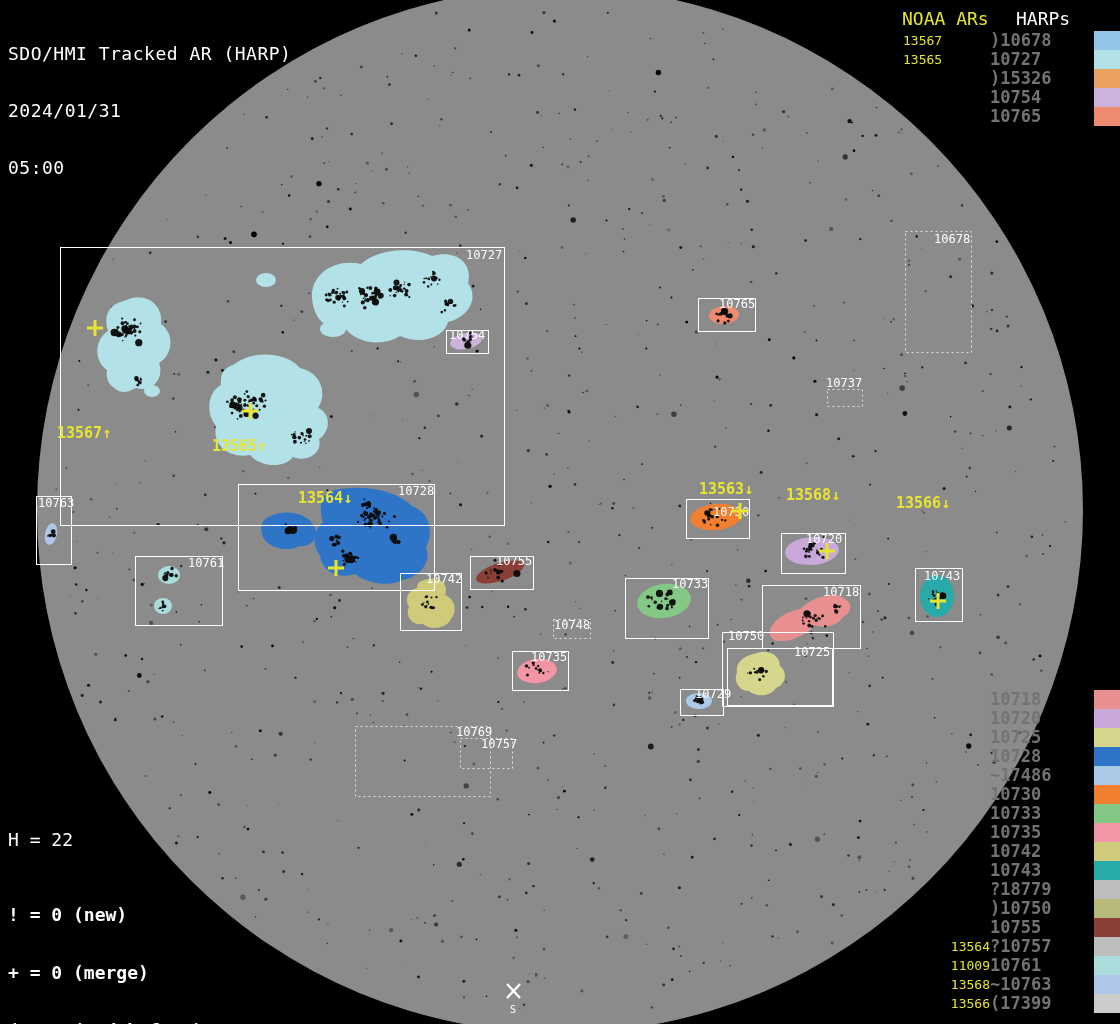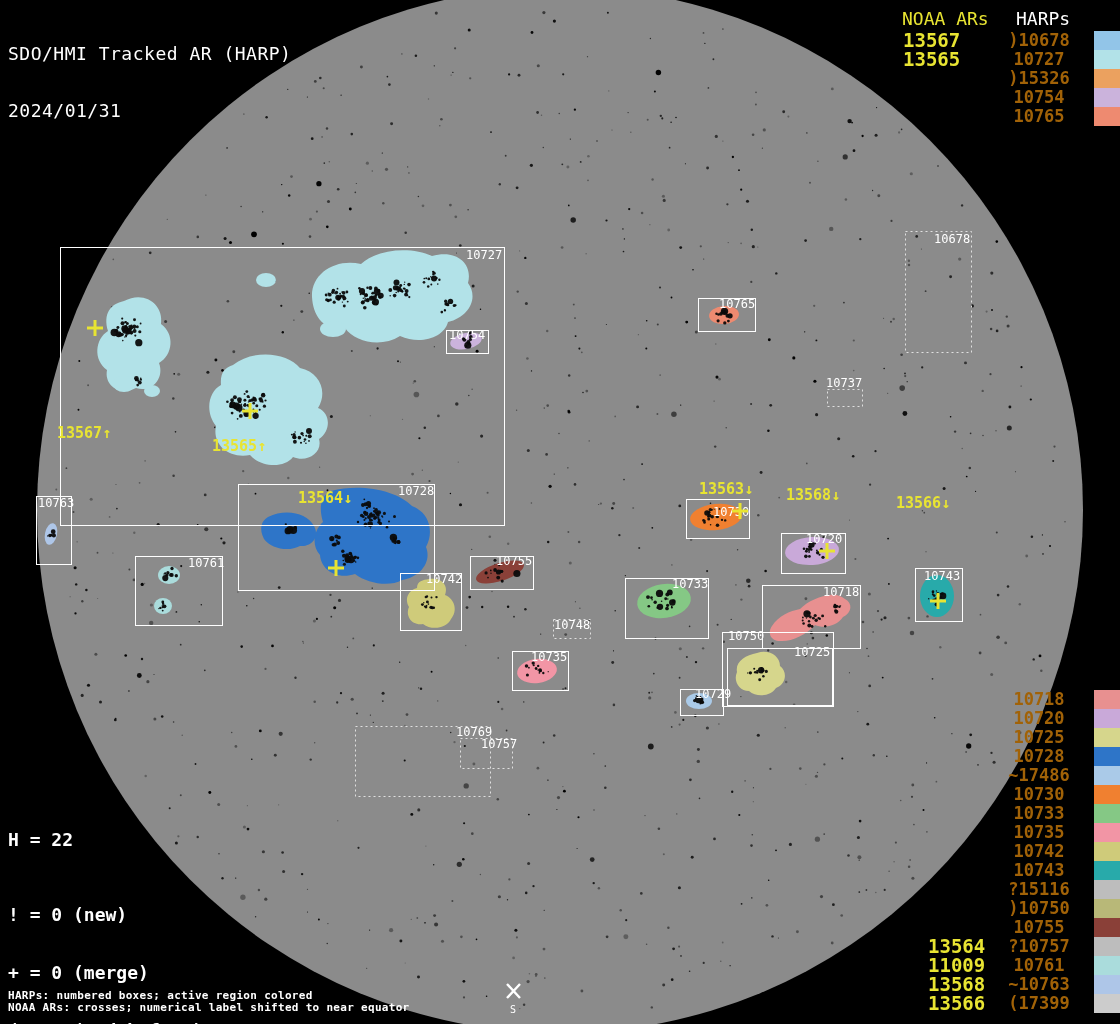--- a/index.html
+++ b/index.html
@@ -5,30 +5,30 @@
   *{box-sizing:border-box}
   html,body{margin:0;padding:0;background:#000}
   #stage{position:relative;width:1120px;height:1024px;background:#000;overflow:hidden;
          font-family:"DejaVu Sans Mono",monospace;color:#fff;--yellow:#e8e432;--disk:#8b8b8b}
   #disk{position:absolute;left:37px;top:-13px;width:1046px;height:1046px;border-radius:50%;background:var(--disk)}
   #overlay{position:absolute;left:0;top:0}
   .titleblock{position:absolute;left:8px;top:6px;font-size:18px;line-height:19px;font-weight:normal;letter-spacing:.5px;white-space:pre}
   .hdr{position:absolute;top:8px;font-size:18px;font-weight:normal}
   #noaa-hdr{left:902px;color:var(--yellow)}
   #harps-hdr{left:1016px}
-  .ylist{position:absolute;font-size:19px;line-height:19px;font-weight:bold;color:var(--yellow)}
+  .ylist{position:absolute;font-size:13px;line-height:19px;font-weight:normal;color:var(--yellow)}
   #top-noaa-list{left:903px;top:31px}
-  #bottom-noaa-list{left:928px;top:937px;width:62px;text-align:left}
+  #bottom-noaa-list{left:928px;top:937px;width:62px;text-align:right}
   .harplist{position:absolute;left:990px;width:130px}
   #top-harp-list{top:31px}
   #bottom-harp-list{top:690px}
   .legend-row{height:19px;display:flex;align-items:stretch;justify-content:flex-end}
-  .legend-row .lbl{flex:1;text-align:center;font-size:17px;line-height:19px;font-weight:bold;color:#a16207;white-space:pre}
+  .legend-row .lbl{flex:1;text-align:left;font-size:17px;line-height:19px;font-weight:bold;color:#737373;white-space:pre}
   .legend-row .sw{width:26px;height:19px;margin-left:6px}
-  #harp-count{position:absolute;left:8px;top:829px;font-size:18px;font-weight:bold}
+  #harp-count{position:absolute;left:8px;top:829px;font-size:18px;font-weight:normal}
   #stats-lines{position:absolute;left:8px;top:866px;font-size:18px;line-height:19.4px;font-weight:bold;white-space:pre}
   #footnotes{position:absolute;left:8px;top:990px;font-size:11px;line-height:12px;font-weight:bold;letter-spacing:.3px}
   svg text.boxlabel{font-family:"DejaVu Sans Mono",monospace;font-size:12px;fill:#fff}
   svg text.crosslabel{font-family:"DejaVu Sans Mono",monospace;font-size:15px;font-weight:bold;fill:var(--yellow)}
   svg text.polelabel{font-family:"DejaVu Sans Mono",monospace;font-size:10px;fill:#fff}
   .cross{stroke:var(--yellow);stroke-width:3;fill:none}
   .polex{stroke:#fff;stroke-width:2.4;fill:none}
 </style>
 </head>
 <body>
@@ -1567,20 +1567,21 @@
       </g>
       <g>
         <path d="M507,984 L520,998 M520,984 L507,998" class="polex"></path>
         <text x="513" y="1013" class="polelabel" text-anchor="middle">S</text>
       </g>
     </svg>
 
   <div class="titleblock">
     <div>SDO/HMI Tracked AR (HARP)</div>
     <div>2024/01/31</div>
+    <div>05:00</div>
   </div>
 
   <div class="hdr" id="noaa-hdr">NOAA ARs</div>
   <div class="hdr" id="harps-hdr">HARPs</div>
 
   <div class="ylist" id="top-noaa-list">
     <div>13567</div>
     <div>13565</div>
   </div>
 
@@ -1641,21 +1642,21 @@
       </div>
       <div class="legend-row">
         <span class="lbl">10742</span>
         <span class="sw" style="background: rgb(207, 203, 122);"></span>
       </div>
       <div class="legend-row">
         <span class="lbl">10743</span>
         <span class="sw" style="background: rgb(40, 170, 170);"></span>
       </div>
       <div class="legend-row">
-        <span class="lbl">?15116</span>
+        <span class="lbl">?18779</span>
         <span class="sw" style="background: rgb(189, 189, 189);"></span>
       </div>
       <div class="legend-row">
         <span class="lbl">)10750</span>
         <span class="sw" style="background: rgb(184, 184, 120);"></span>
       </div>
       <div class="legend-row">
         <span class="lbl">10755</span>
         <span class="sw" style="background: rgb(138, 64, 56);"></span>
       </div>
@@ -1688,17 +1689,13 @@
 
   <div id="stats-lines">
     <div>! = 0 (new)</div>
     <div>+ = 0 (merge)</div>
     <div>( = 1 (pad before)</div>
     
     
     
   </div>
 
-  <div id="footnotes">
-    <div>HARPs: numbered boxes; active region colored</div>
-    <div>NOAA ARs: crosses; numerical label shifted to near equator</div>
-  </div>
 </div>
 
 </body></html>

